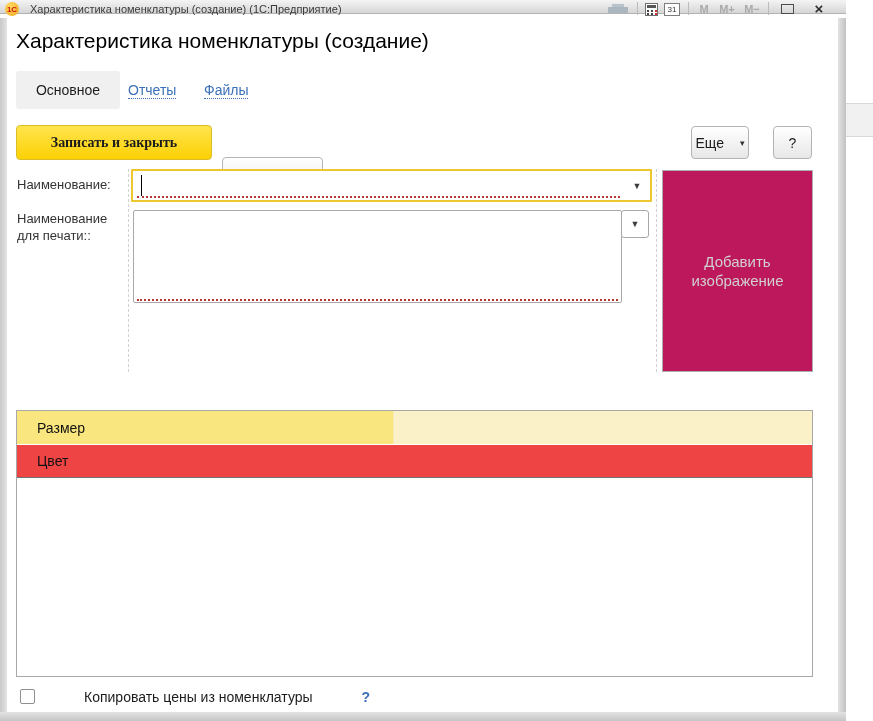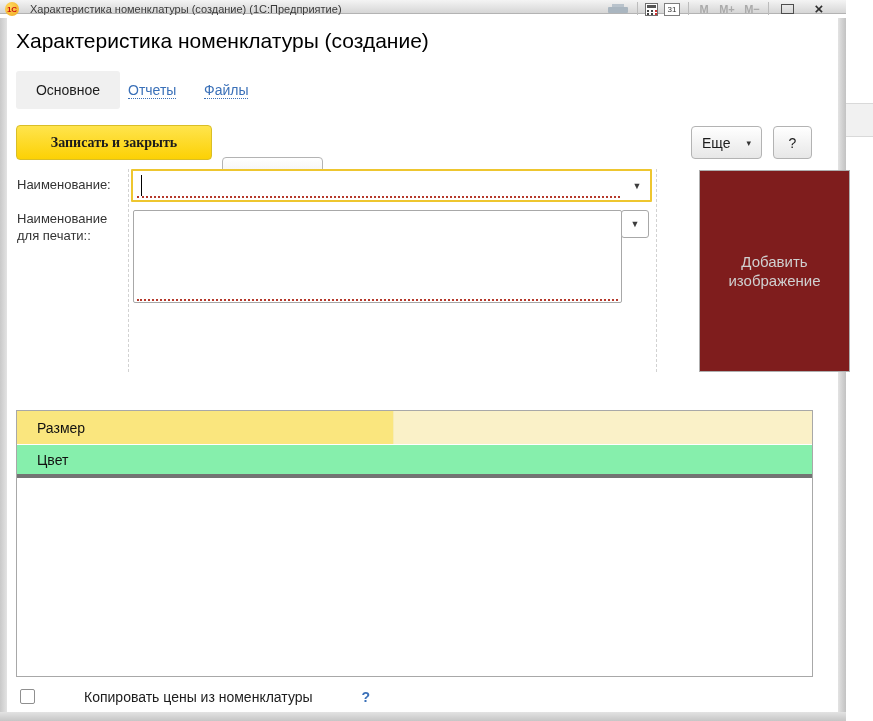--- a/index.html
+++ b/index.html
@@ -37,21 +37,21 @@
   .tab-link { position:absolute; top:63px; font-size:14px; color:#3a70b8; border-bottom:1px dotted #3a70b8; cursor:pointer; line-height:16px; }
   .tab-otchety { left:121px; }
   .tab-faily { left:197px; }
 
   
   .btn { display:flex; align-items:center; justify-content:center; border-radius:4px; font-size:14px; color:#1c1c1c; cursor:pointer; }
   .btn-primary { position:absolute; left:9px; top:106px; width:196px; height:35px; font-weight:bold;
       background:linear-gradient(#ffe44d,#fcd104); border:1px solid #d9be27;font-family:Liberation Serif, serif; }
   .btn-gray { background:linear-gradient(#ffffff,#e7e7e7); border:1px solid #b3b3b3; }
   .btn-save { position:absolute; left:215px; top:106px; width:101px; height:35px;margin-top:32px; }
-  .btn-more { position:absolute; left:684px; top:107px; width:71px; height:33px; gap:16px; }
+  .btn-more { position:absolute; left:684px; top:107px; width:58px; height:33px; gap:16px; }
   .btn-help { position:absolute; left:766px; top:107px; width:39px; height:33px; }
   .caret { font-size:9px; color:#333; }
 
   
   .fld-label { position:absolute; font-size:13px; color:#333; line-height:17px; }
   .lbl-name { left:10px; top:157px; }
   .lbl-print { left:10px; top:191px; }
 
   .split-v { position:absolute; top:150px; height:203px; width:0; border-left:1px dashed #d2d2d2; }
   .split-label { left:121px; }
@@ -63,31 +63,31 @@
   .name-input .req { position:absolute; left:4px; right:30px; bottom:2px; border-bottom:2px dotted #b5392c; }
   .dd-zone { position:absolute; right:0; top:0; width:26px; height:100%; display:flex; align-items:center; justify-content:center; cursor:pointer; }
   .dd-glyph { font-size:9px; color:#3c3c3c; }
 
   .print-area { position:absolute; left:126px; top:191px; width:489px; height:93px; background:#ffffff;
       border:1px solid #a8a8a8; border-radius:2px; }
   .print-area .req { position:absolute; left:3px; right:3px; bottom:1px; border-bottom:2px dotted #b5392c; }
   .dd-btn { position:absolute; left:614px; top:191px; width:28px; height:28px; background:#ffffff;
       border:1px solid #a8a8a8; border-radius:3px; display:flex; align-items:center; justify-content:center; cursor:pointer; }
 
-  .img-box { position:absolute; left:655px; top:151px; width:151px; height:202px; border:1px solid #aeaeae; background:#7f1d1d;
-      display:flex; align-items:center; justify-content:center; text-align:center; cursor:pointer;margin-left:37px; }
+  .img-box { position:absolute; left:655px; top:151px; width:151px; height:202px; border:1px solid #aeaeae; background:#be185d;
+      display:flex; align-items:center; justify-content:center; text-align:center; cursor:pointer; }
   .img-box .ph { font-size:15px; line-height:19px; color:#d0d0d0; }
 
   
   .section-title { position:absolute; left:9px; top:365px; font-size:16px; color:#1f9a4a; }
   .prop-table { position:absolute; left:9px; top:391px; width:797px; height:267px; background:#ffffff; border:1px solid #a8a8a8; }
   .prow { position:relative; width:100%; display:flex; align-items:center; cursor:pointer; }
   .prow-selected { height:34px; background:#faf1c8; border-bottom:1px solid #ffffff; }
   .prow-selected .cell-name { position:absolute; left:0; top:0; width:377px; height:100%; background:#fae67e; border-right:1px solid #f6ecb4; }
-  .prow-plain { height:33px; background:#86efac; border-bottom:4px solid #737373; }
+  .prow-plain { height:33px; background:#ef4444; border-bottom:1px solid #737373; }
   .prow .txt { position:relative; padding-left:20px; font-size:14px; font-weight:normal; color:#111; }
 
   
   .chk-row { position:absolute; left:13px; top:670px; display:flex; align-items:flex-start;gap:40px; }
   .chk-box { width:15px; height:15px; background:#fff; border:1px solid #8f8f8f; border-radius:2px; cursor:pointer; }
   .chk-label { margin-left:9px; font-size:14px; color:#1c1c1c; }
   .chk-help { margin-left:9px; font-size:14px; font-weight:bold; color:#3a70b8; cursor:pointer; }
 
   
   .printer-glyph { width:20px; height:11px; position:relative; }

